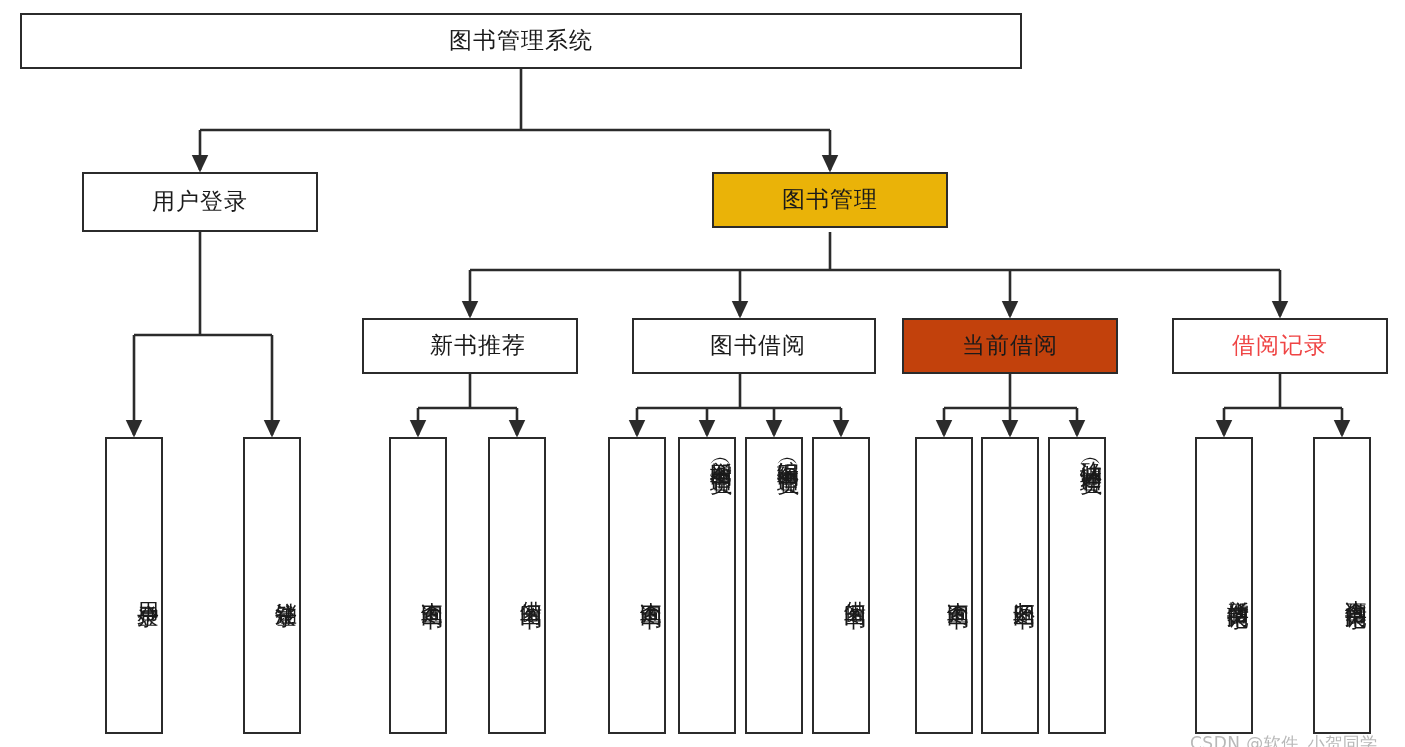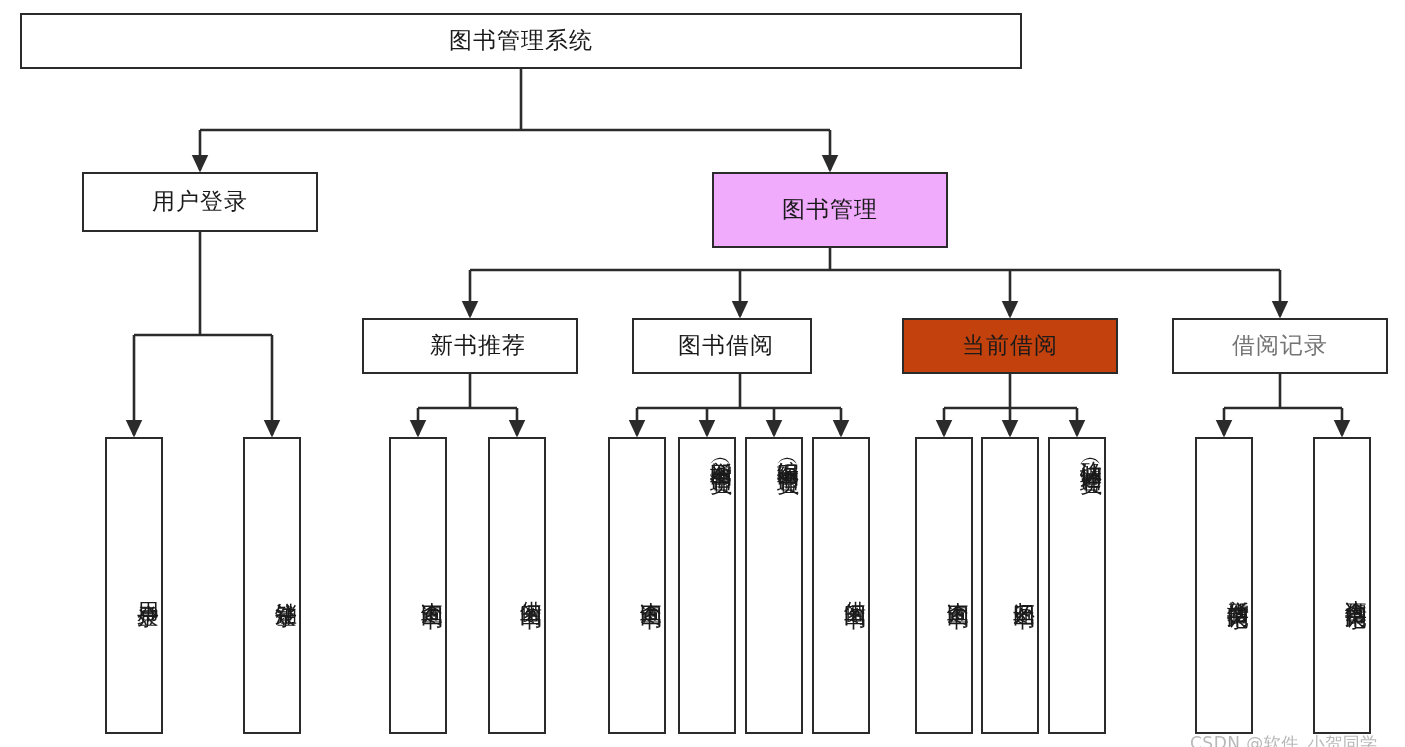--- a/index.html
+++ b/index.html
@@ -112,33 +112,33 @@
       </g>
   </svg>
 
   <div id="nodes-layer">
       <div class="node node-h" style="left: 20px; top: 13px; width: 1002px; height: 56px; border-color: rgb(43, 43, 43); background: rgb(255, 255, 255); color: rgb(26, 26, 26);">
         <span>图书管理系统</span>
       </div>
       <div class="node node-h" style="left: 82px; top: 172px; width: 236px; height: 60px; border-color: rgb(43, 43, 43); background: rgb(255, 255, 255); color: rgb(26, 26, 26);">
         <span>用户登录</span>
       </div>
-      <div class="node node-h" style="left: 712px; top: 172px; width: 236px; height: 76px; border-color: rgb(43, 43, 43); background: #f0abfc; color: rgb(26, 26, 26);">
+      <div class="node node-h" style="left: 712px; top: 172px; width: 236px; height: 56px; border-color: rgb(43, 43, 43); background: #eab308; color: rgb(26, 26, 26);">
         <span>图书管理</span>
       </div>
       <div class="node node-h" style="left: 362px; top: 318px; width: 216px; height: 56px; border-color: rgb(43, 43, 43); background: rgb(255, 255, 255); color: rgb(26, 26, 26); padding-left: 16px;">
         <span>新书推荐</span>
       </div>
-      <div class="node node-h" style="left: 632px; top: 318px; width: 180px; height: 56px; border-color: rgb(43, 43, 43); background: rgb(255, 255, 255); color: rgb(26, 26, 26); padding-left: 8px;">
+      <div class="node node-h" style="left: 632px; top: 318px; width: 244px; height: 56px; border-color: rgb(43, 43, 43); background: rgb(255, 255, 255); color: rgb(26, 26, 26); padding-left: 8px;">
         <span>图书借阅</span>
       </div>
       <div class="node node-h" style="left: 902px; top: 318px; width: 216px; height: 56px; border-color: rgb(43, 43, 43); background: #c2410c; color: rgb(26, 26, 26);">
         <span>当前借阅</span>
       </div>
-      <div class="node node-h" style="left: 1172px; top: 318px; width: 216px; height: 56px; border-color: rgb(43, 43, 43); background: rgb(255, 255, 255); color: #737373;">
+      <div class="node node-h" style="left: 1172px; top: 318px; width: 216px; height: 56px; border-color: rgb(43, 43, 43); background: rgb(255, 255, 255); color: #ef4444;">
         <span>借阅记录</span>
       </div>
       <div class="node node-v" style="left: 105px; top: 437px; width: 58px; height: 297px; border-color: rgb(43, 43, 43); background: rgb(255, 255, 255); color: rgb(26, 26, 26);">
         <span>用户登录</span>
       </div>
       <div class="node node-v" style="left: 243px; top: 437px; width: 58px; height: 297px; border-color: rgb(43, 43, 43); background: rgb(255, 255, 255); color: rgb(26, 26, 26);">
         <span>注销登录</span>
       </div>
       <div class="node node-v" style="left: 389px; top: 437px; width: 58px; height: 297px; border-color: rgb(43, 43, 43); background: rgb(255, 255, 255); color: rgb(26, 26, 26);">
         <span>查询图书</span>

